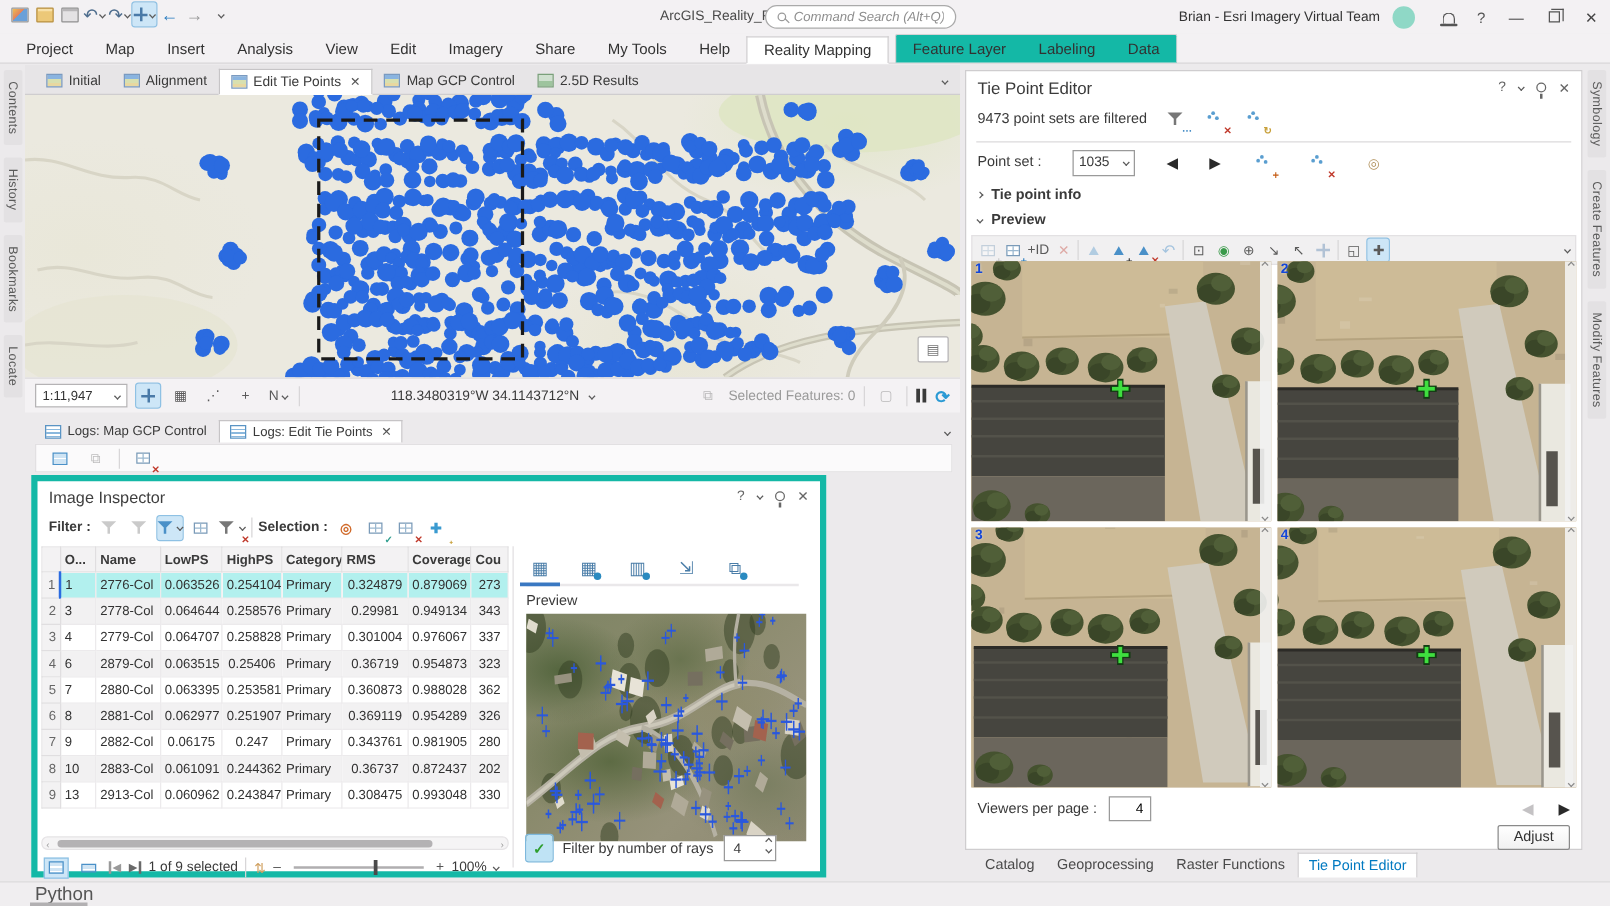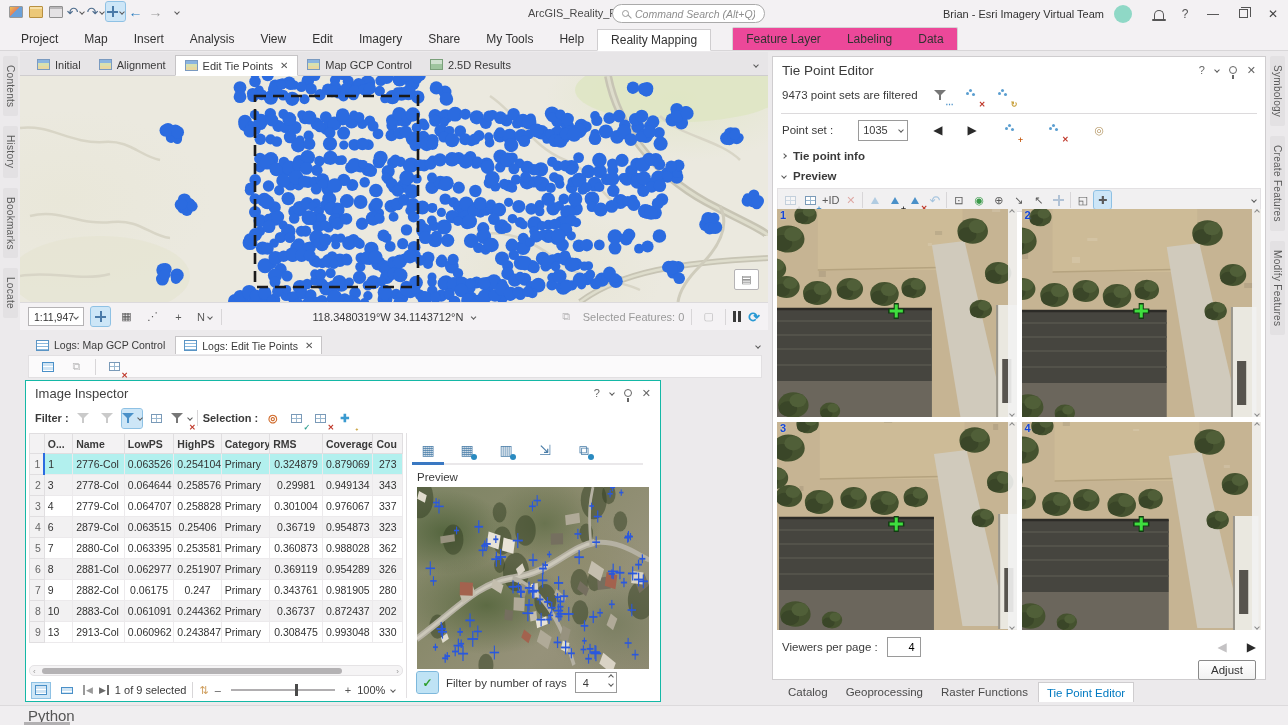--- a/index.html
+++ b/index.html
@@ -51,21 +51,21 @@
 .tb-right{position:absolute;right:0;top:0;height:27px;display:flex;align-items:center}
 .user{font-size:11px;color:#323232;margin-right:10px}
 .avatar{width:18px;height:18px;border-radius:50%;background:#8fd8c6;margin-right:14px}
 .tbico{width:26px;height:27px;display:flex;align-items:center;justify-content:center;color:#555;font-size:12px}
 .winbtn{width:30px;height:27px;display:flex;align-items:center;justify-content:center;color:#444;font-size:12px}
 
 
 .ribbon{position:absolute;top:27px;left:0;right:0;height:24px;background:#f3f1f3;border-bottom:1px solid #d8d6d8;display:flex;align-items:flex-end;padding-left:8px}
 .rtab{height:22px;padding:0 13px;display:flex;align-items:center;font-size:12px;color:#323232;white-space:nowrap}
 .rtab.active{background:#fff;border:1px solid #cfcdcf;border-bottom:1px solid #fff;margin-bottom:-1px}
-.rtab-group{display:flex;background:#ec4899;border:1px solid #d4d2d4;border-bottom:none;margin-left:21px;border-radius:2px 2px 0 0}
+.rtab-group{display:flex;background:#14b8a6;border:1px solid #d4d2d4;border-bottom:none;margin-left:5px;border-radius:2px 2px 0 0}
 
 
 .rail{position:absolute;top:52px;bottom:20px;display:flex;flex-direction:column;gap:10px;padding-top:4px;align-items:center}
 .railL{left:0;width:20px}.railR{right:0;width:22px}
 .rail-item{writing-mode:vertical-rl;font-size:10px;color:#5a5a5a;background:#e3e1e3;padding:9px 2px;border-radius:2px;letter-spacing:.3px}
 
 
 .center{position:absolute;left:20px;top:52px;width:748px;height:653px}
 .viewtabs{position:absolute;top:0;left:0;right:0;height:24px;background:#e7e5e7;display:flex;align-items:flex-end;padding-left:8px;border-bottom:1px solid #cfcdcf}
 .vtab{height:21px;display:flex;align-items:center;gap:5px;padding:0 9px;font-size:11px;color:#3a3a3a;white-space:nowrap}
@@ -75,37 +75,37 @@
 .vclose{font-size:10px;color:#555;margin-left:2px}
 .vt-chv{margin-left:auto;margin-right:10px;margin-bottom:8px}
 .mapcanvas{position:absolute;top:24px;left:0;width:748px;height:226px;overflow:hidden;
  background:
  radial-gradient(190px 90px at 88% 10%,#e2e6cc 0%,rgba(226,230,204,0) 70%),
  radial-gradient(210px 130px at 6% 55%,#e9e7d9 0%,rgba(233,231,217,0) 70%),
  radial-gradient(170px 100px at 70% 88%,#e7e5d5 0%,rgba(231,229,213,0) 70%),
  #ebe9df}
 .map-fab{position:absolute;right:9px;bottom:12px;width:25px;height:21px;background:#fff;border:1px solid #b5b3b5;border-radius:2px;display:flex;align-items:center;justify-content:center;color:#777;font-size:11px}
 .mapstatus{position:absolute;top:250px;height:28px;left:0;right:0;background:#f4f2f4;border-top:1px solid #dcdadc;display:flex;align-items:center;padding:0 8px;gap:7px}
-.scalebox{width:56px;height:19px;background:#fff;border:1px solid #b5b3b5;font-size:10.5px;display:flex;align-items:center;justify-content:space-between;padding:0 5px}
+.scalebox{width:74px;height:19px;background:#fff;border:1px solid #b5b3b5;font-size:10.5px;display:flex;align-items:center;justify-content:space-between;padding:0 5px}
 .coords{position:absolute;left:50%;transform:translateX(-50%);font-size:11px;color:#3a3a3a;display:flex;gap:8px;align-items:center}
 .ms-right{margin-left:auto;display:flex;align-items:center;gap:7px;color:#9a9a9a;font-size:11px}
 .pause{display:flex;gap:2px}
 .pause i{width:3px;height:11px;background:#3a3a3a}
 .refresh{color:#2a9ad4;font-size:14px;font-weight:bold}
 
 
 .logstabs{position:absolute;top:284px;left:8px;right:4px;height:18px;display:flex;align-items:flex-end;gap:2px}
 .ltab{display:flex;align-items:center;gap:5px;height:18px;padding:0 8px;font-size:10.5px;color:#3a3a3a;white-space:nowrap}
 .ltab.active{background:#fff;border:1px solid #c6c4c6;border-bottom:none}
 .licon{width:13px;height:11px;border:1px solid #5a94c4;background:linear-gradient(#fff 0 2px,#8ab8dd 2px 3px,#fff 3px 5px,#8ab8dd 5px 6px,#fff 6px 8px,#8ab8dd 8px 9px,#fff 9px);flex:none}
 .lt-chv{margin-left:auto;margin-bottom:6px;margin-right:4px}
 .logstoolbar{position:absolute;top:303px;left:8px;right:6px;height:23px;background:#fbfafb;border:1px solid #e2e0e2;display:flex;align-items:center;gap:9px;padding:0 9px}
 
 
-.inspector{position:absolute;left:5px;top:328px;width:636px;height:322px;background:#fff;border:1px solid #14b8a6}
+.inspector{position:absolute;left:5px;top:328px;width:636px;height:322px;background:#fff;border:5px solid #14b8a6}
 .insp-header{height:24px;display:flex;align-items:center;padding:0 9px;font-size:13px;color:#3f3f3f}
 .hdr-icons{margin-left:auto;display:flex;align-items:center;gap:10px;color:#666;font-size:11px}
 .filterrow{height:26px;display:flex;align-items:center;gap:5px;padding:0 9px;font-size:11px;font-weight:bold;color:#3a3a3a}
 .table-wrap{position:absolute;left:3px;top:52px;width:374px;height:210px;overflow:hidden}
 table{border-collapse:collapse;table-layout:fixed;width:374px;font-size:10.5px}
 th{background:#f3f2f3;border:1px solid #e0dee0;font-weight:bold;text-align:left;padding:2px 3px;height:20px;color:#3a3a3a;overflow:hidden;white-space:nowrap}
 td{border:1px solid #eceaec;padding:1px 3px;height:21px;background:#fff;overflow:hidden;white-space:nowrap}
 tr.even td{background:#f2f1f2}
 td.rownum{background:#f3f2f3;color:#666;text-align:right;border-color:#e0dee0}
 tr.sel td{background:#b2f0ee}

